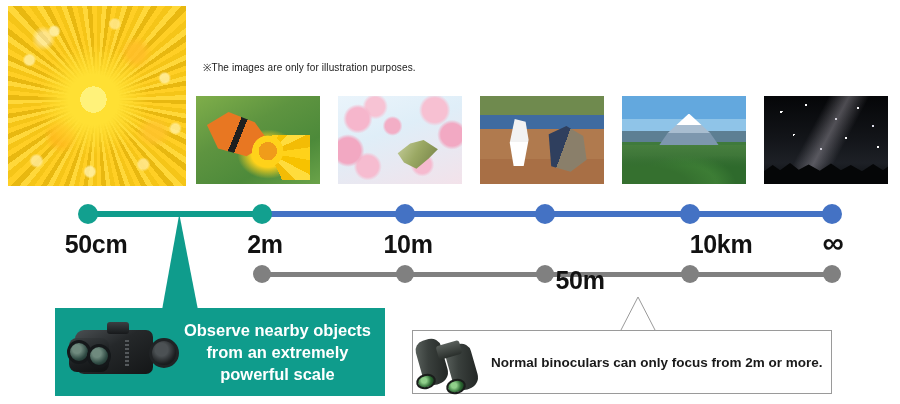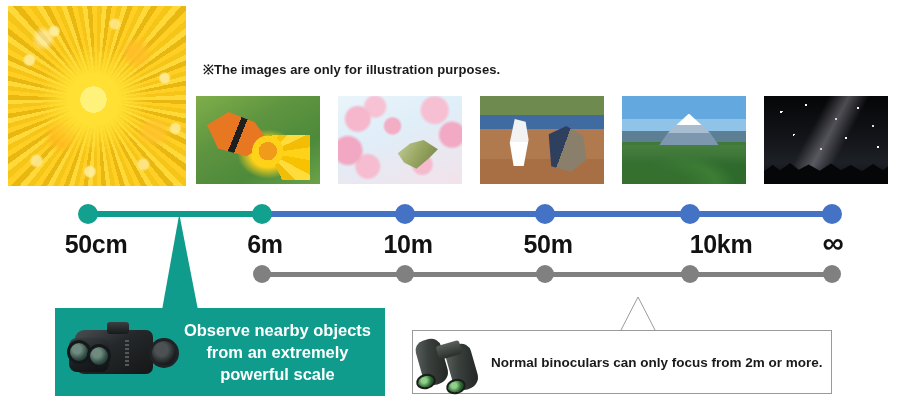--- a/index.html
+++ b/index.html
@@ -35,21 +35,21 @@
       radial-gradient(circle at 88% 40%, rgba(255,238,160,.85) 0 2.2%, rgba(255,238,160,0) 3.4%),
       radial-gradient(circle at 16% 86%, rgba(255,234,150,.85) 0 2.2%, rgba(255,234,150,0) 3.4%),
       radial-gradient(circle at 46% 92%, rgba(255,240,165,.85) 0 2.4%, rgba(255,240,165,0) 3.6%),
       radial-gradient(circle at 76% 88%, rgba(255,232,145,.85) 0 2.2%, rgba(255,232,145,0) 3.4%),
       radial-gradient(circle at 94% 68%, rgba(255,238,158,.8) 0 2%, rgba(255,238,158,0) 3.2%);
   }
 
   
   .caption {
     position: absolute; left: 203px; top: 60px;
-    font-size: 13px; font-weight: 700; color: #1a1a1a;
+    font-size: 10px; font-weight: 400; color: #1a1a1a;
     letter-spacing: .1px; white-space: nowrap;
   }
 
   
   .thumbs { position: absolute; left: 196px; top: 96px; display: flex; gap: 18px; }
   .thumb { width: 124px; height: 88px; position: relative; overflow: hidden; }
 
   
   .t-butterfly {
     background:
@@ -309,23 +309,23 @@
   <div class="dot blue" style="left:690px; top:214px;"></div>
   <div class="dot blue" style="left:832px; top:214px;"></div>
 
   <div class="dot gray" style="left:262px; top:274px;"></div>
   <div class="dot gray" style="left:405px; top:274px;"></div>
   <div class="dot gray" style="left:545px; top:274px;"></div>
   <div class="dot gray" style="left:690px; top:274px;"></div>
   <div class="dot gray" style="left:832px; top:274px;"></div>
 
   <div class="tick-label" style="left:96px;">50cm</div>
-  <div class="tick-label" style="left:265px;">6m</div>
+  <div class="tick-label" style="left:265px;">2m</div>
   <div class="tick-label" style="left:408px;">10m</div>
-  <div class="tick-label" style="left:548px;">50m</div>
+  <div class="tick-label" style="left:580px;margin-top:36px;">50m</div>
   <div class="tick-label" style="left:693px;margin-left:28px;">10km</div>
   <div class="tick-label inf" style="left:833px;">∞</div>
 </div>
 
 <div class="teal-arrow"></div>
 
 <div class="teal-box">
   <div class="binoc-compact">
     <div class="bc-body"></div>
     <div class="bc-body2"></div>

